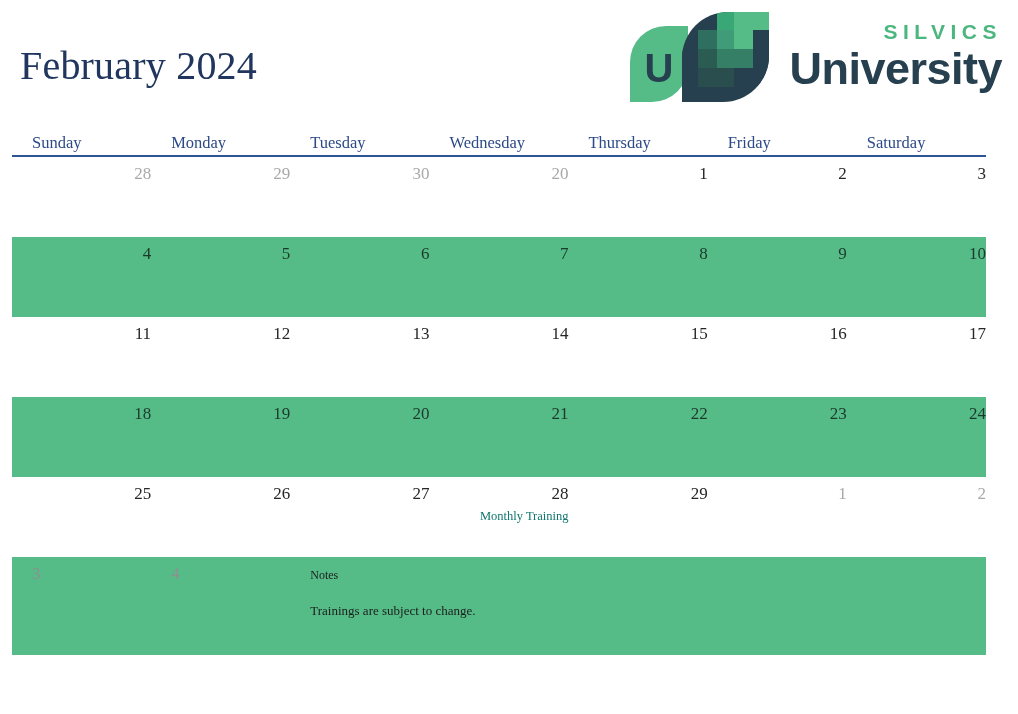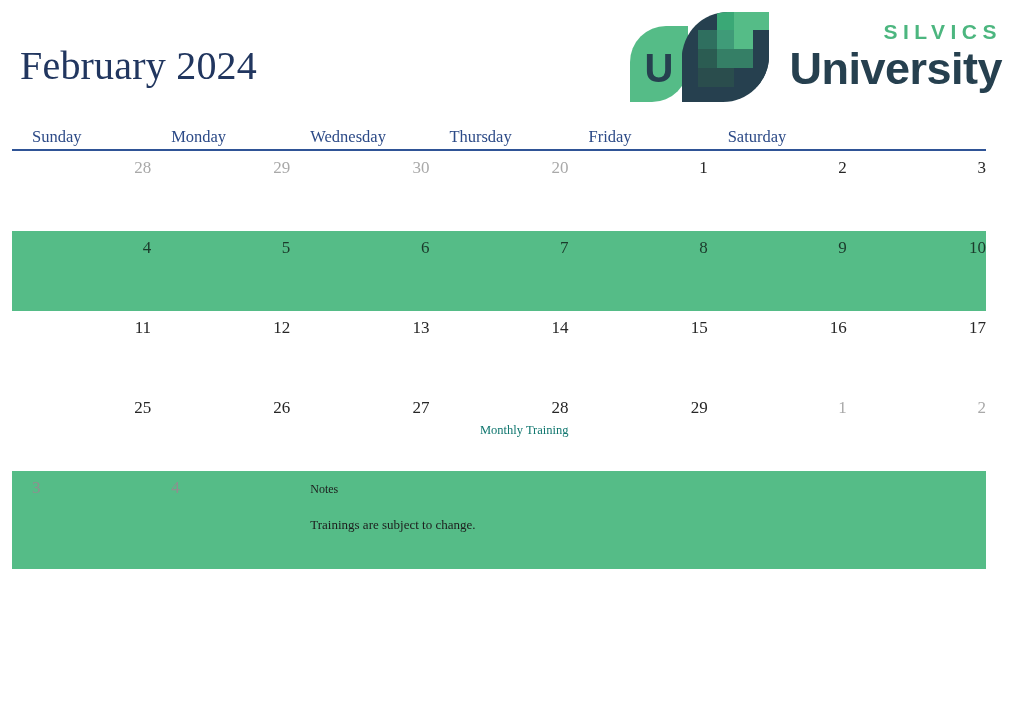--- a/index.html
+++ b/index.html
@@ -64,21 +64,21 @@
     font-size: 45px;
     font-weight: 700;
     letter-spacing: -0.5px;
     color: #26404f;
   }
 
   
   #calendar {
     position: absolute;
     left: 12px;
-    top: 124px;
+    top: 130px;
     width: 974px;
   }
   .cal-row {
     display: flex;
     width: 974px;
   }
   .cal-cell {
     width: 139.14px;
     box-sizing: border-box;
     padding-left: 20px;
@@ -196,20 +196,21 @@
     </div>
 
   </div>
 </div>
 
 <div id="calendar">
 
   <div id="weekday-row" class="cal-row">
       <div class="cal-cell">Sunday</div>
       <div class="cal-cell">Monday</div>
+      <div class="cal-cell">Tuesday</div>
       <div class="cal-cell">Wednesday</div>
       <div class="cal-cell">Thursday</div>
       <div class="cal-cell">Friday</div>
       <div class="cal-cell">Saturday</div>
     </div>
   <div id="header-rule"></div>
 
   <div id="weeks-container">
       <div class="cal-row week-row plain">
         <div class="cal-cell">
@@ -273,20 +274,43 @@
         <div class="cal-cell">
           <div class="date-num">15</div>
         </div>
         <div class="cal-cell">
           <div class="date-num">16</div>
         </div>
         <div class="cal-cell">
           <div class="date-num">17</div>
         </div>
       </div>
+      <div class="cal-row week-row shaded">
+        <div class="cal-cell shaded-cell">
+          <div class="date-num">18</div>
+        </div>
+        <div class="cal-cell shaded-cell">
+          <div class="date-num">19</div>
+        </div>
+        <div class="cal-cell shaded-cell">
+          <div class="date-num">20</div>
+        </div>
+        <div class="cal-cell shaded-cell">
+          <div class="date-num">21</div>
+        </div>
+        <div class="cal-cell shaded-cell">
+          <div class="date-num">22</div>
+        </div>
+        <div class="cal-cell shaded-cell">
+          <div class="date-num">23</div>
+        </div>
+        <div class="cal-cell shaded-cell">
+          <div class="date-num">24</div>
+        </div>
+      </div>
       <div class="cal-row week-row plain">
         <div class="cal-cell">
           <div class="date-num">25</div>
         </div>
         <div class="cal-cell">
           <div class="date-num">26</div>
         </div>
         <div class="cal-cell">
           <div class="date-num">27</div>
         </div>

